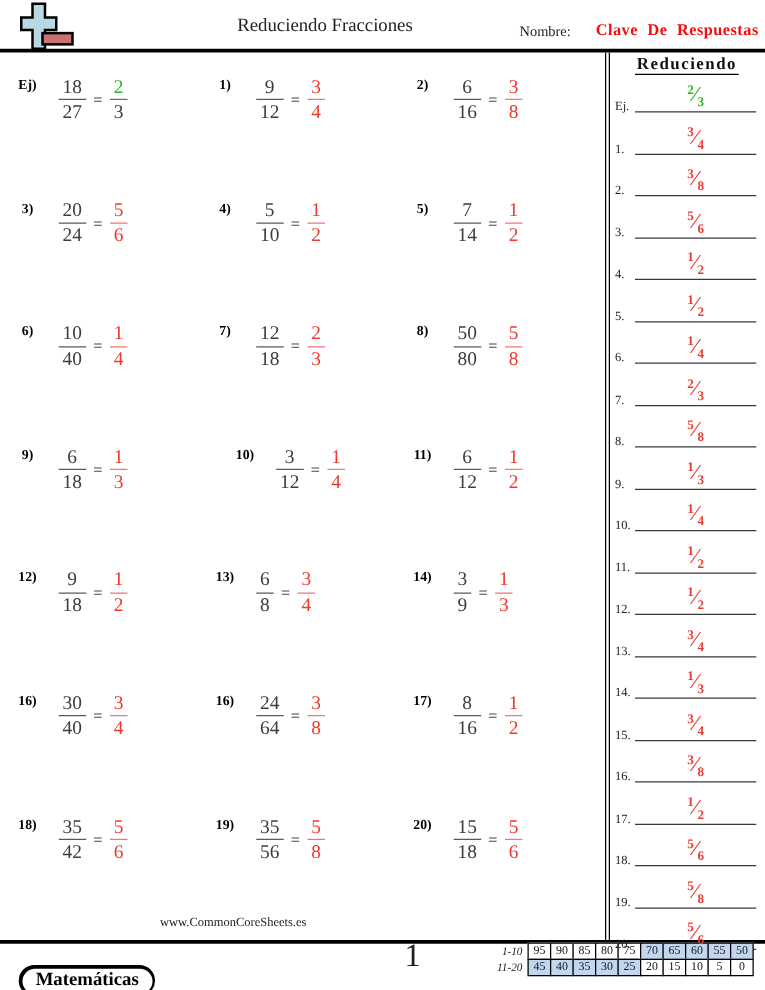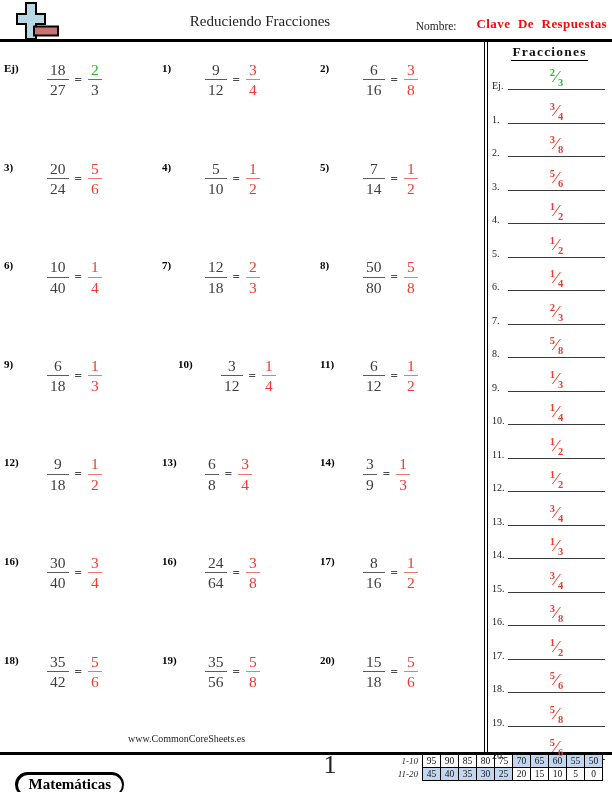--- a/index.html
+++ b/index.html
@@ -12,21 +12,21 @@
   .logo { position:absolute; left:0; top:0; }
   .hdr-title { position:absolute; left:100px; top:13px; width:320px; text-align:center;
     font-size:15px; color:#222; }
   .name-row { position:absolute; top:16px; right:5px; display:flex; align-items:flex-end; gap:20px; }
   .name-label { font-size:11.5px; color:#222; }
   .name-value { font-size:13px; font-weight:bold; color:var(--name-red); letter-spacing:.4px; word-spacing:4px; }
   .hdr-rule { position:absolute; left:0; top:39px; width:612px; height:3px; background:#000; }
   .instruction { position:absolute; left:6px; top:43px; font-size:11.5px; font-weight:bold; color:#000; }
   
   .problem { position:absolute; display:flex; align-items:flex-start; }
-  .plabel { width:36px; text-align:left; font-weight:bold; font-size:11px; margin:1px 7px 0 0; color:#000;font-family:Liberation Serif, serif; }
+  .plabel { width:36px; text-align:center; font-weight:bold; font-size:11px; margin:1px 7px 0 0; color:#000;font-family:Liberation Serif, serif; }
   .frac { display:inline-block; text-align:center; font-size:15.5px; line-height:1.12; color:#3d3d3d; }
   .frac .num { display:block; padding:0 3px 1px; }
   .frac .den { display:block; border-top:1.6px solid #5a5a5a; padding:1px 3px 0; }
   .frac.a .num, .frac.a .den { color:var(--red); }
   .frac.a .den { border-top-color:#ef776e; }
   .problem.example .frac.a .num { color:var(--green); }
   .problem.example .frac.a .den { color:#3d3d3d; border-top-color:#6e6e6e; }
   .eq { margin:11px 6px 0; font-size:13px; font-weight:bold; color:#4a4a4a; }
   
   .vline { position:absolute; left:484px; top:42px; height:710px; width:2px;
@@ -331,21 +331,21 @@
         <span class="eq">=</span>
         <span class="frac a">
           <span class="num">5</span>
           <span class="den">6</span>
         </span>
       </div>
     </div>
 
   <div class="vline"></div>
   <div class="resp-hdr">
-    <span>Fracciones</span>
+    <span>Reduciendo</span>
   </div>
   <div id="answers">
       <div class="ans-item example" style="top: 61px;">
         <span class="ans-label">Ej.</span>
         <span class="ans-line"></span>
         <span class="dfrac-wrap"><span class="dfrac"><span class="up">2</span><span class="sl">⁄</span><span class="dn">3</span></span></span>
       </div>
       <div class="ans-item" style="top: 94.5px;">
         <span class="ans-label">1.</span>
         <span class="ans-line"></span>

